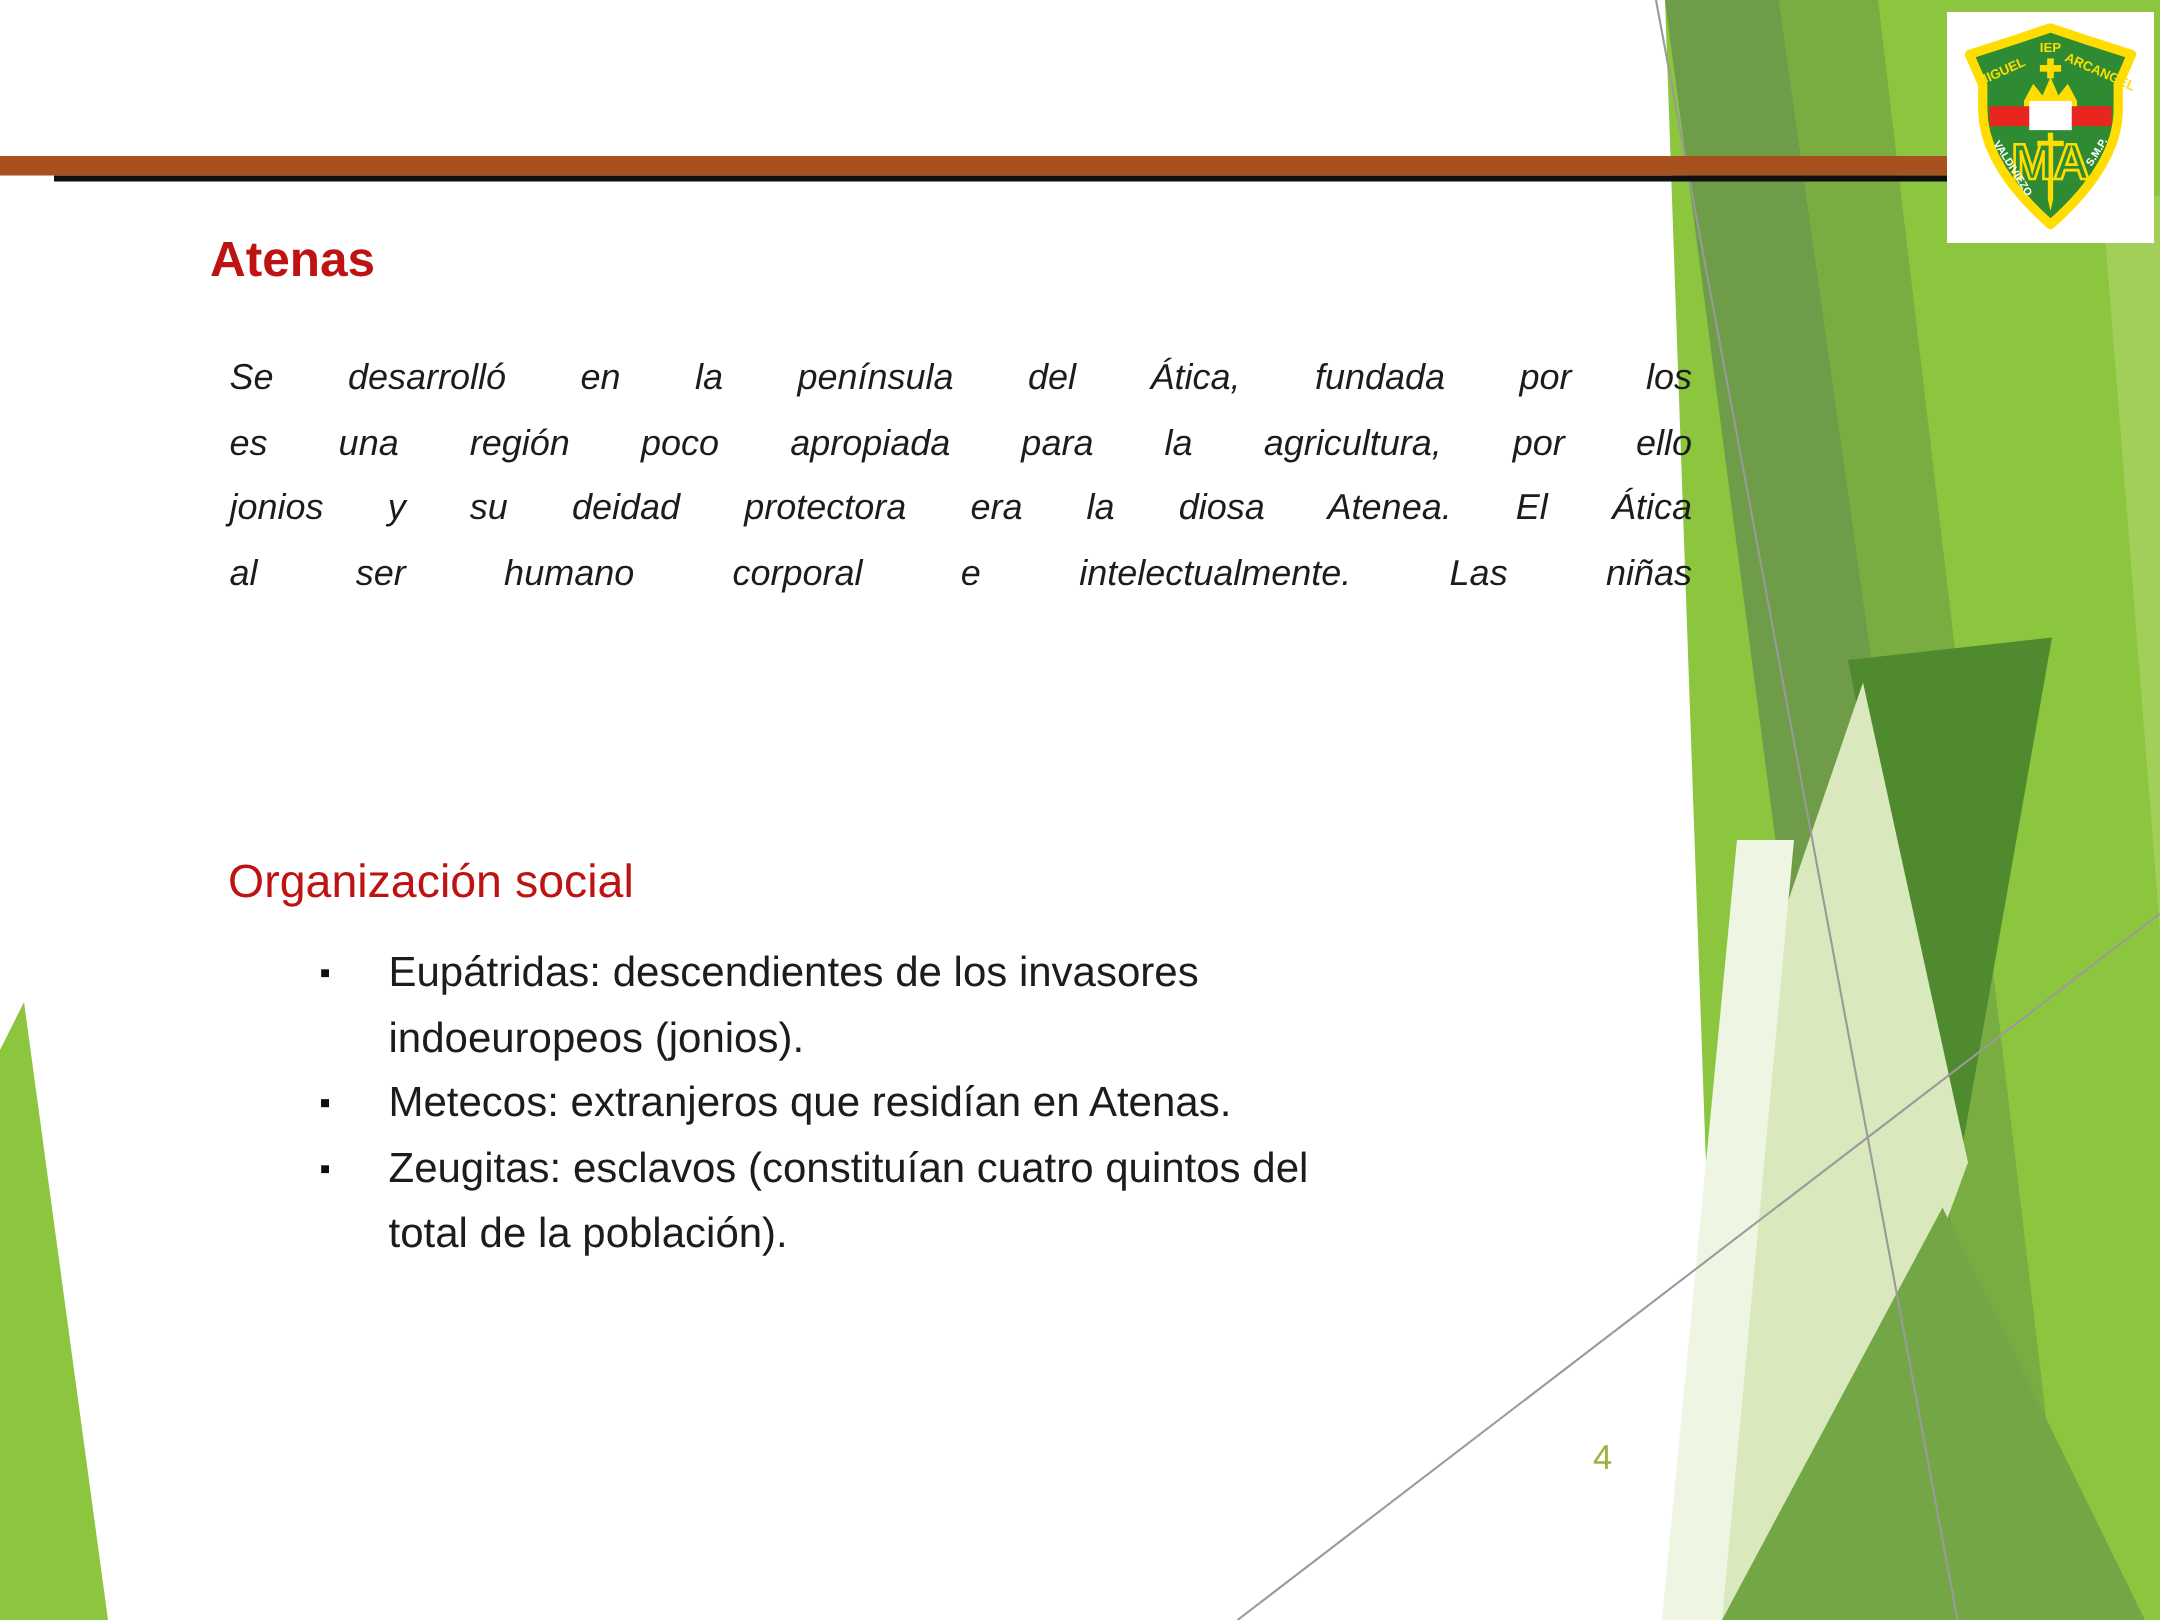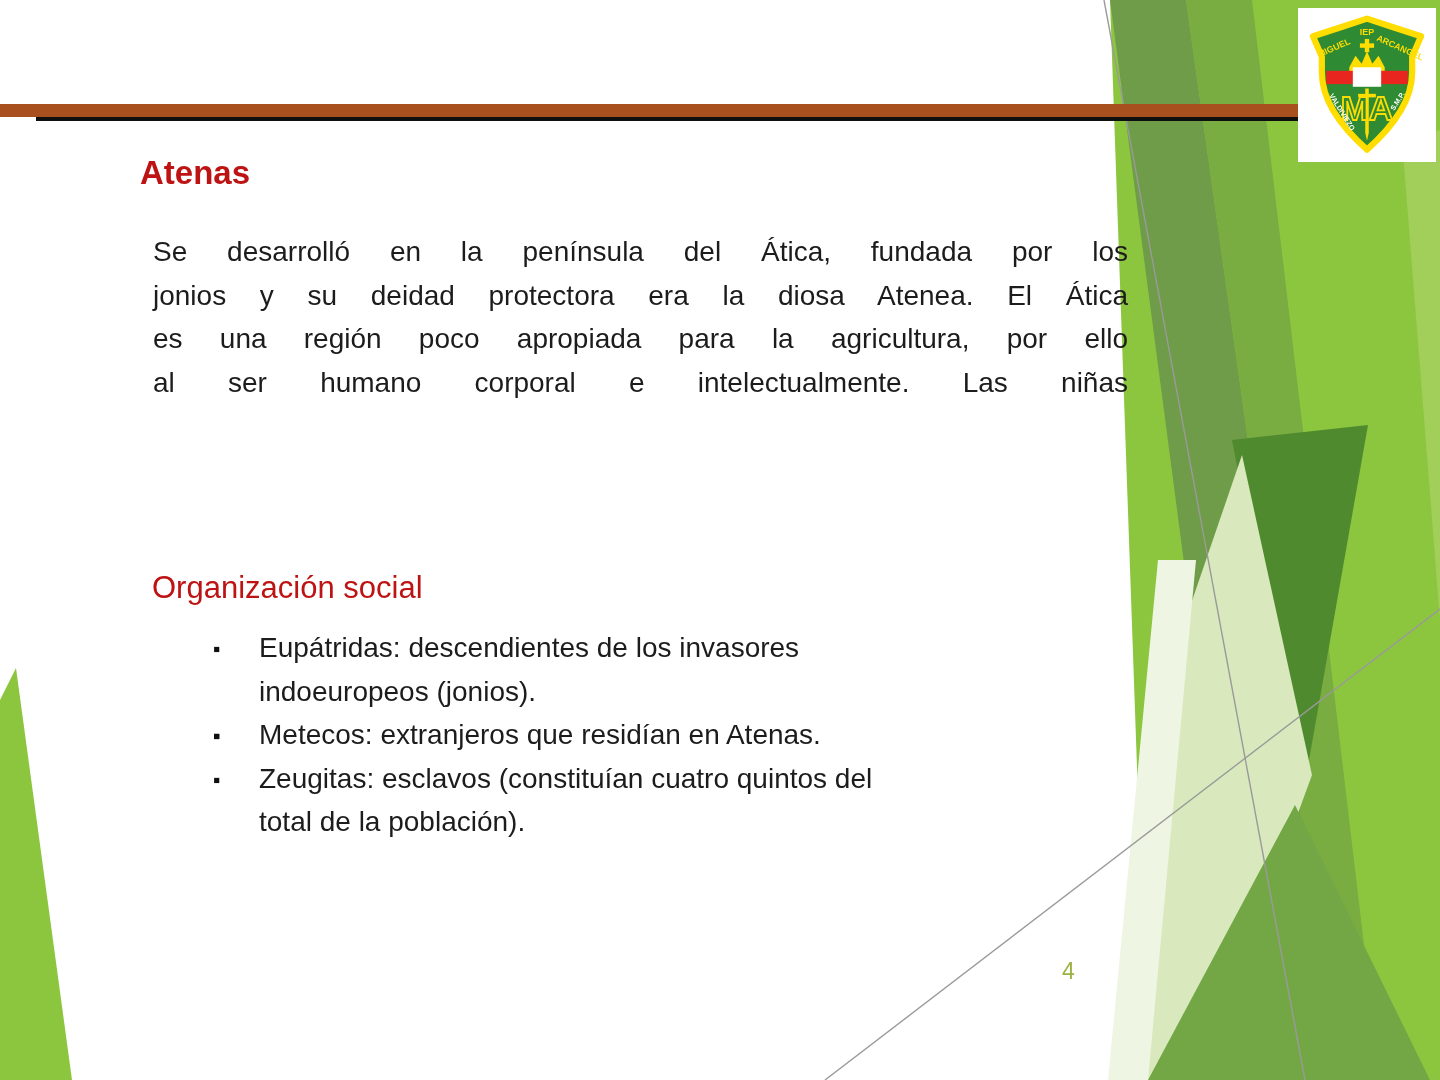--- a/index.html
+++ b/index.html
@@ -33,21 +33,21 @@
   .crest{width:124px;height:142px;}
   .crest text{font-family:"Liberation Sans",sans-serif;}
 
   .content{position:absolute;left:0;top:0;width:1440px;height:1076px;z-index:2;}
   .slide-title{
     position:absolute;left:140px;top:154px;
     font-size:33px;font-weight:bold;color:var(--title_red);
   }
   .para{
     position:absolute;left:153px;top:230px;width:975px;
-    font-size:28px;line-height:43.5px;color:var(--body_text);
+    font-size:24px;line-height:43.5px;color:var(--body_text);font-style:italic;
   }
   .jline{text-align:justify;text-align-last:justify;white-space:normal;}
   .jline.last{text-align-last:left;}
   .subheading{
     position:absolute;left:152px;top:570px;
     font-size:31px;color:var(--title_red);
   }
   ul.bullets{
     position:absolute;left:213px;top:626px;width:700px;
     margin:0;padding:0;list-style:none;
@@ -100,22 +100,22 @@
       <text x="70" y="119" text-anchor="middle" font-size="38" font-weight="bold" fill="var(--logo_green)" stroke="var(--logo_yellow)" stroke-width="2">MA</text>
       <text x="27" y="92" transform="rotate(58 27 92)" text-anchor="start" font-size="8" font-weight="bold" fill="#ffffff">VALDIVIEZO</text>
       <text x="113" y="90" transform="rotate(-58 113 90)" text-anchor="end" font-size="8" font-weight="bold" fill="#ffffff">S.M.P.</text>
     </svg>
   </div>
 
   <div class="content">
     <div class="slide-title">Atenas</div>
     <div class="para">
         <div class="jline">Se desarrolló en la península del Ática, fundada por los</div>
+        <div class="jline">es una región poco apropiada para la agricultura, por ello</div>
         <div class="jline">jonios y su deidad protectora era la diosa Atenea. El Ática</div>
-        <div class="jline">es una región poco apropiada para la agricultura, por ello</div>
         <div class="jline">al ser humano corporal e intelectualmente. Las niñas</div>
       </div>
     <div class="subheading">Organización social</div>
     <ul class="bullets">
         <li><span class="marker">▪</span><span>Eupátridas: descendientes de los invasores indoeuropeos (jonios).</span></li>
         <li><span class="marker">▪</span></li>
         <li><span class="marker">▪</span><span>Metecos: extranjeros que residían en Atenas.</span></li>
         <li><span class="marker">▪</span><span>Zeugitas: esclavos (constituían cuatro quintos del total de la población).</span></li>
       </ul>
   </div>

